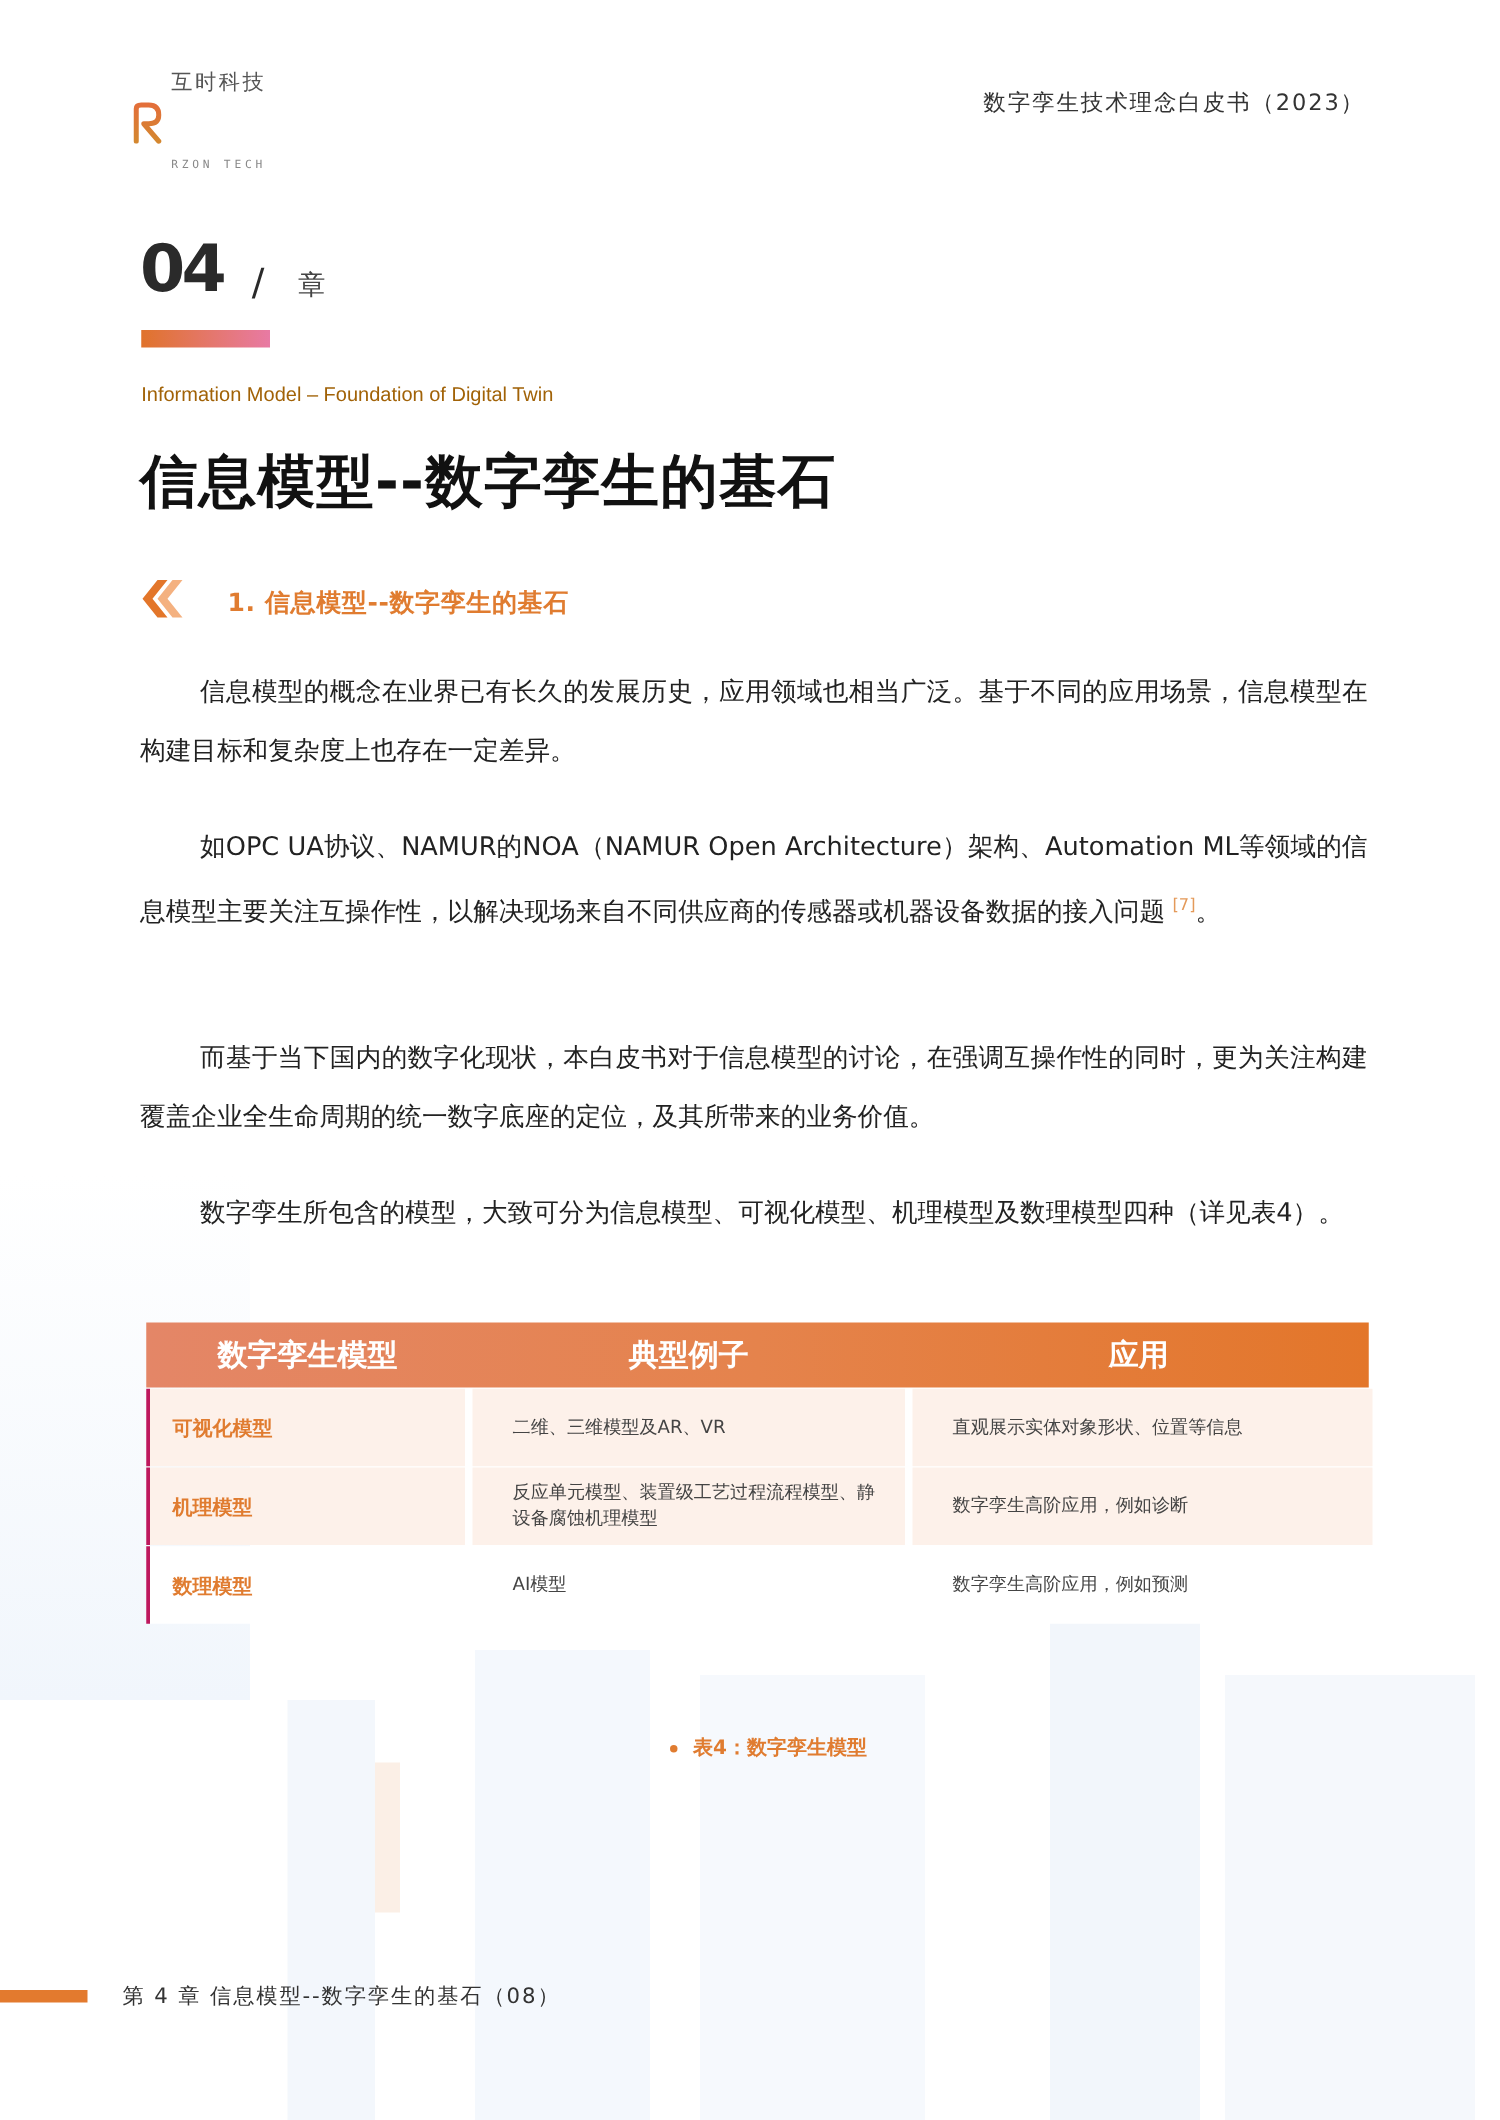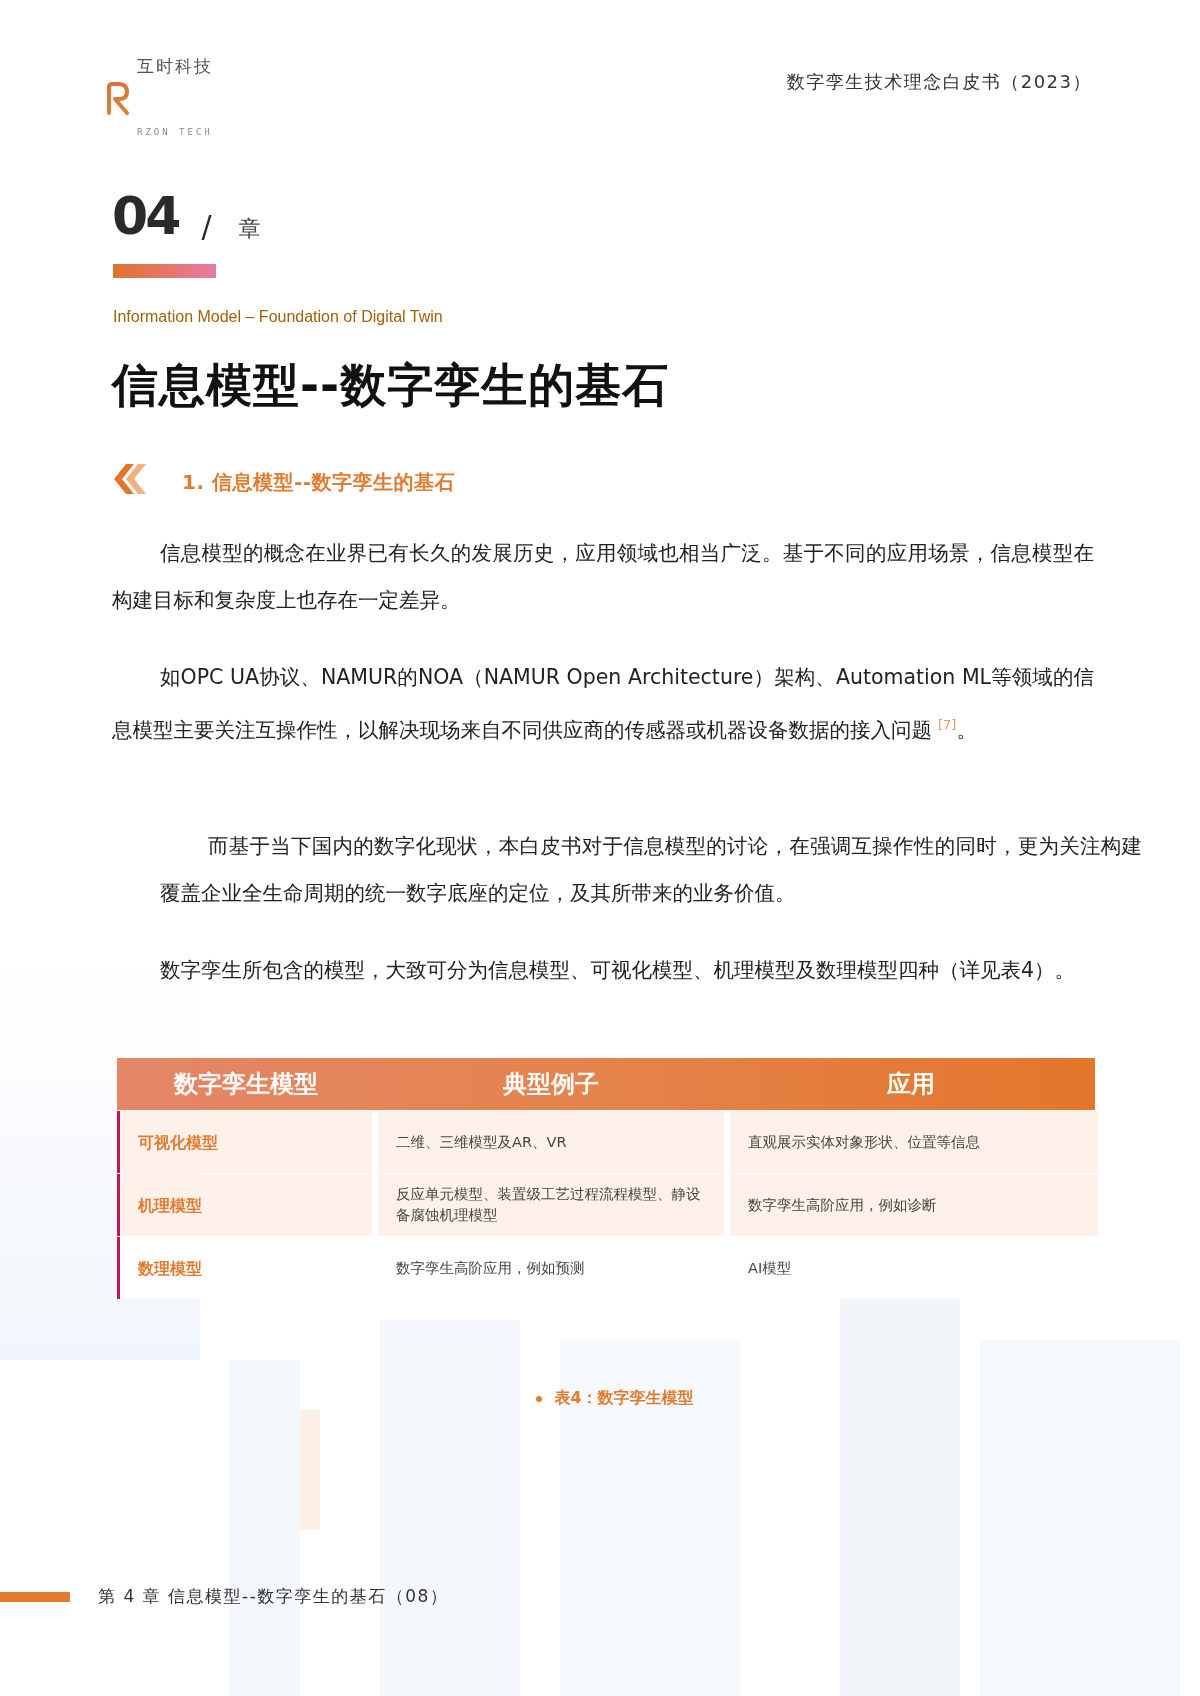--- a/index.html
+++ b/index.html
@@ -30,29 +30,29 @@
   .subtitle-en { position: absolute; left: 113px; top: 308px; font-size: 16px; color: #a16207; font-family: "Liberation Sans", sans-serif; }
   .page-title { position: absolute; left: 112px; top: 355px; font-size: 46px; font-weight: bold; color: #111; letter-spacing: 1px; }
 
   .section-head { position: absolute; left: 112px; top: 462px; display: flex; align-items: flex-end; }
   .section-icon { width: 40px; height: 34px; margin-right: 30px; }
   .section-label { font-size: 20px; color: #e07c30; font-weight: bold; letter-spacing: 0.5px; }
 
   .para { position: absolute; left: 112px; width: 982px; font-size: 20.5px; line-height: 47px; color: #222; text-indent: 48px; text-align: justify; }
   .p1 { top: 530px; }
   .p2 { top: 654px; }
-  .p3 { top: 823px; margin-left: 48px; }
+  .p3 { top: 823px; }
   .p4 { top: 947px; }
   .cite { font-size: 13px; color: #e49a5a; vertical-align: super; margin-left: 6px; }
 
   .table { position: absolute; left: 117px; top: 1058px; width: 978px; }
   .thead { display: grid; grid-template-columns: 258px 352px 368px; height: 52px; background: linear-gradient(90deg, #e48667 0%, #e5834c 50%, #e3762a 100%); color: #fff; font-size: 24px; font-weight: bold; align-items: center; }
   .thead div { text-align: center; }
   .trow { display: grid; grid-template-columns: 258px 352px 368px; height: 62px; margin-top: 1px; border-left: 3px solid #be185d; }
-  .trow > div { display: flex; align-items: center; padding-left: 18px; font-size: 14.5px; color: #444; margin-right: 6px; line-height: 21px; }
+  .trow > div { display: flex; align-items: center; padding-left: 32px; font-size: 14.5px; color: #444; margin-right: 6px; line-height: 21px; }
   .trow > div:last-child { margin-right: 0; }
   .trow.alt > div { background: #fdf1ea; }
   .trow.plain > div { background: #ffffff; }
   .trow .c0 { color: #e07c30; font-weight: bold; font-size: 16px; padding-left: 18px; }
 
   .caption { position: absolute; left: 0; width: 1230px; text-align: center; top: 1388px; font-size: 16px; color: #e07c30; font-weight: bold; }
   .caption-dot { display: inline-block; width: 6px; height: 6px; border-radius: 50%; background: #e07c30; margin-right: 12px; vertical-align: middle; }
 
   .footer-bar { position: absolute; left: 0; top: 1592px; width: 70px; height: 10px; background: #e37a2e; }
   .footer-text { position: absolute; left: 98px; top: 1585px; font-size: 17px; color: #333; letter-spacing: 1.5px; }
@@ -122,22 +122,22 @@
     <div>二维、三维模型及AR、VR</div>
     <div>直观展示实体对象形状、位置等信息</div>
   </div>
   <div class="trow alt">
     <div class="c0">机理模型</div>
     <div style="padding-right:20px;">反应单元模型、装置级工艺过程流程模型、静设备腐蚀机理模型</div>
     <div>数字孪生高阶应用，例如诊断</div>
   </div>
   <div class="trow plain">
     <div class="c0">数理模型</div>
+    <div>AI模型</div>
     <div>数字孪生高阶应用，例如预测</div>
-    <div>AI模型</div>
   </div>
 </div>
 
 <div class="caption">
   <span class="caption-dot"></span><span>表4：数字孪生模型</span>
 </div>
 
 <div class="footer-bar"></div>
 <div class="footer-text">第 4 章 信息模型--数字孪生的基石（08）</div>
 

